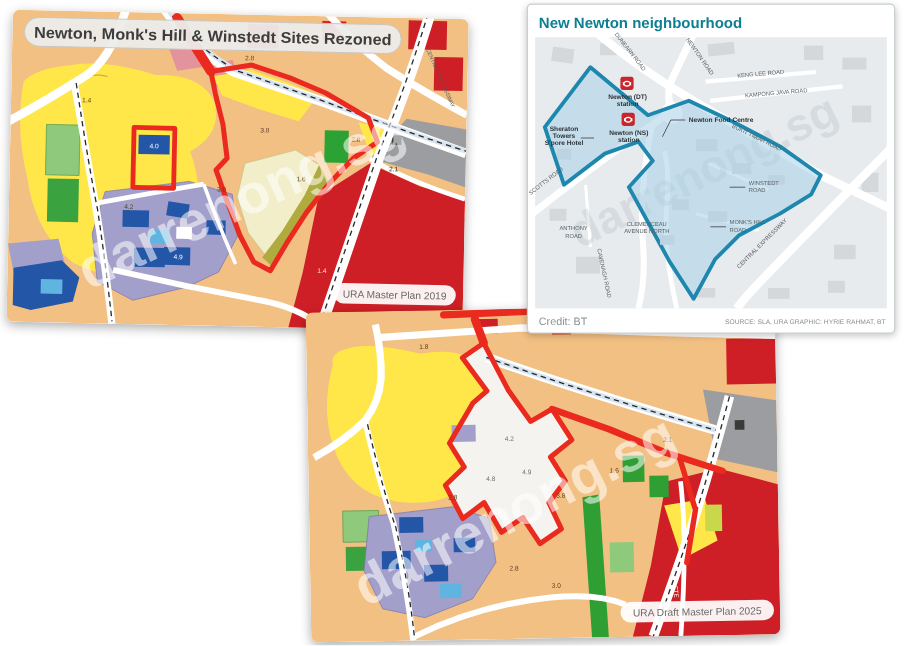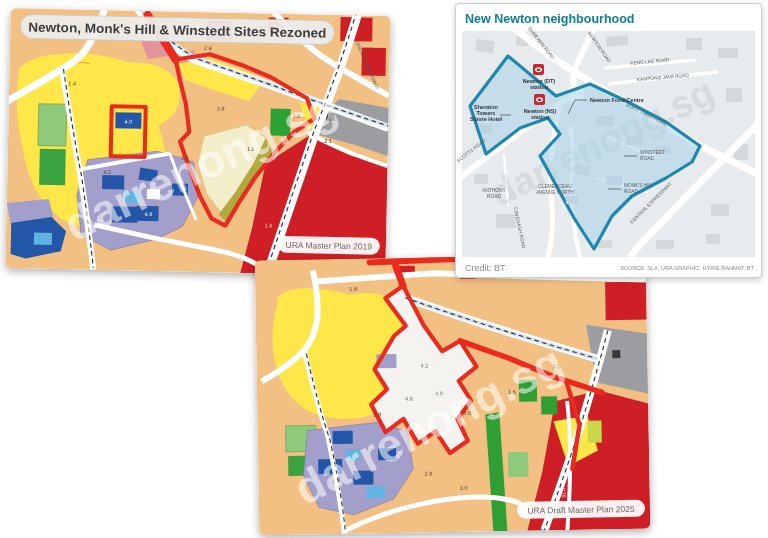--- a/index.html
+++ b/index.html
@@ -3,21 +3,21 @@
 <meta charset="utf-8">
 <style>
   html,body{margin:0;padding:0;background:#ffffff;}
   .stage{position:relative;width:768px;height:538px;background:#ffffff;overflow:hidden;
          font-family:"Liberation Sans",sans-serif;}
   .panel{position:absolute;border-radius:6px;overflow:hidden;}
   .panel-a{left:8px;top:12px;width:380px;height:260px;transform:rotate(1.2deg);
            box-shadow:0 3px 9px rgba(0,0,0,.32);z-index:2;}
   .panel-c{left:257px;top:257px;width:391px;height:275px;transform:rotate(-1deg);
            box-shadow:0 3px 9px rgba(0,0,0,.32);z-index:2;}
-  .panel-b{left:455px;top:3px;width:307px;height:275px;background:#ffffff;
+  .panel-b{left:439px;top:3px;width:307px;height:275px;background:#ffffff;
            border:1px solid #c9ced1;border-radius:4px;box-shadow:0 2px 6px rgba(0,0,0,.22);
            z-index:3;box-sizing:border-box;}
   svg{display:block;}
   text{font-family:"Liberation Sans",sans-serif;}
 </style>
 </head>
 <body>
 
 <div class="stage">
 

